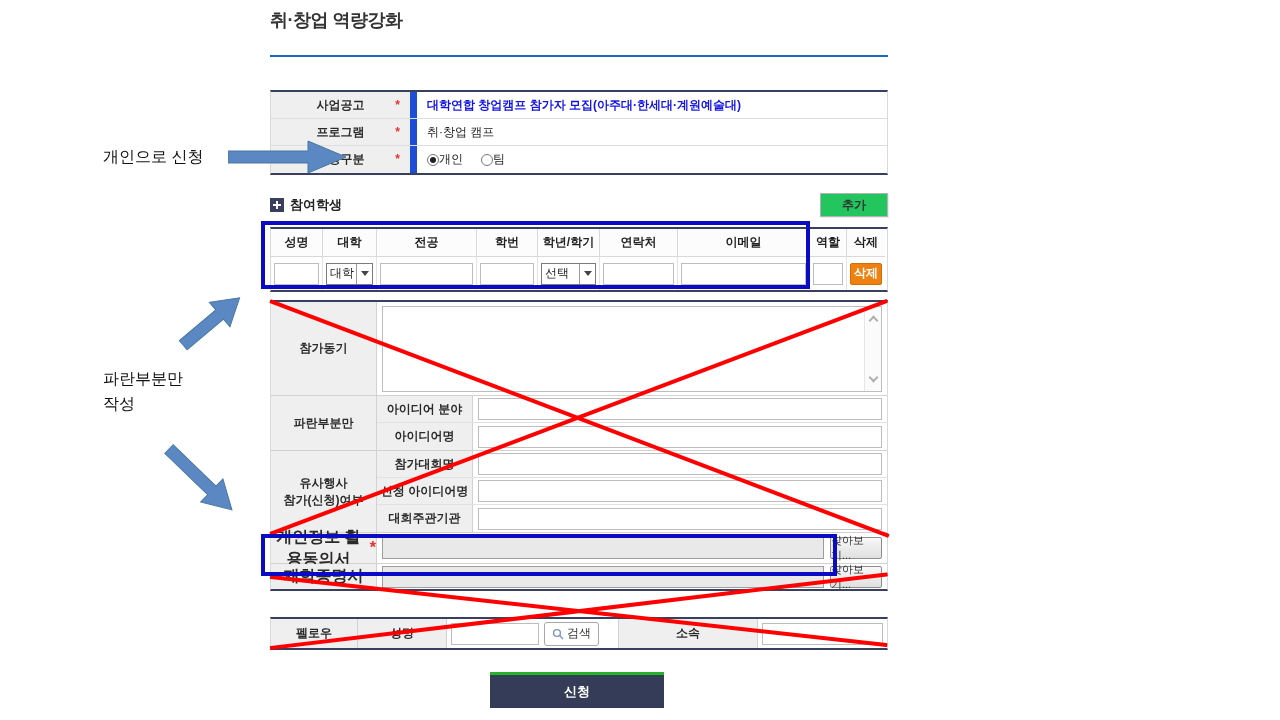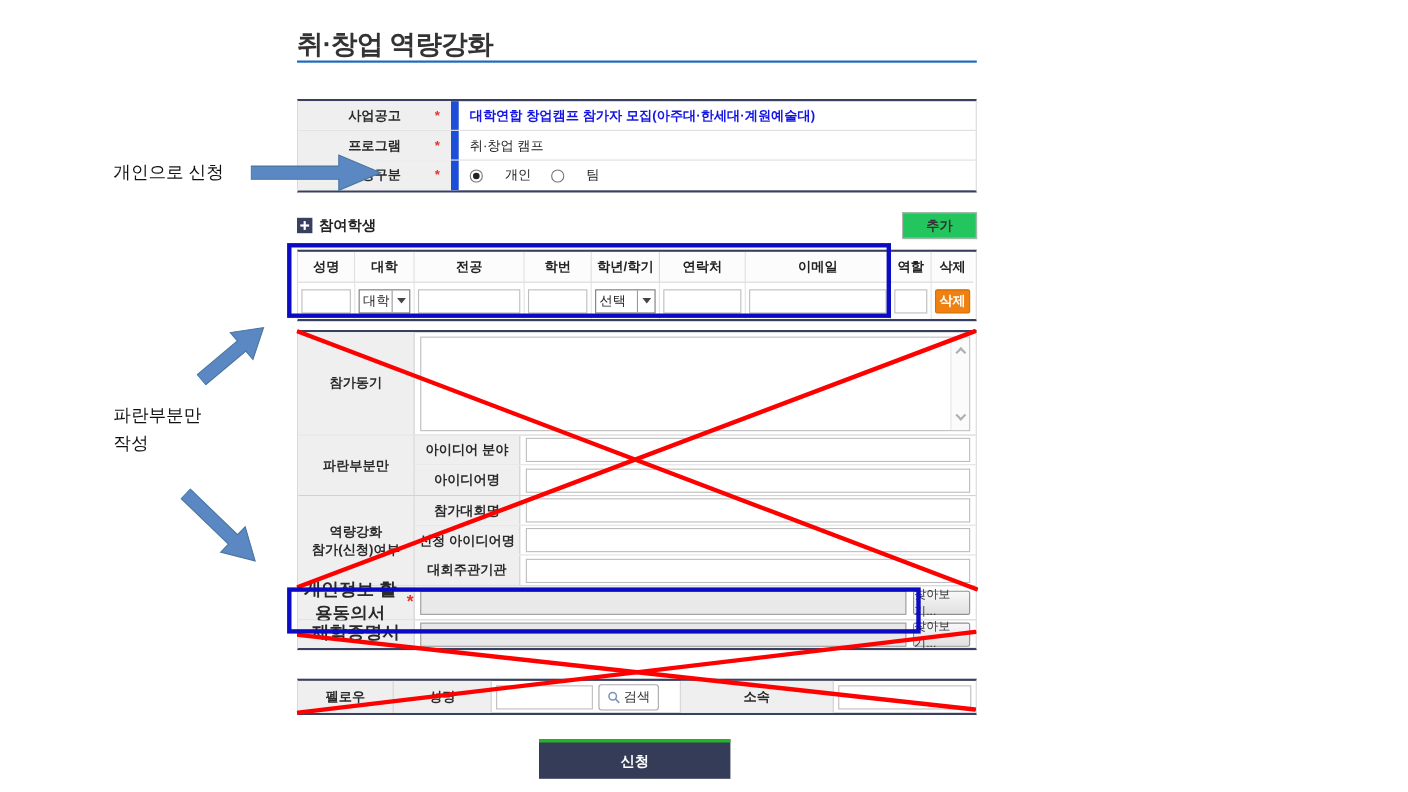--- a/index.html
+++ b/index.html
@@ -4,39 +4,39 @@
 <style>
   * { margin:0; padding:0; box-sizing:border-box; }
   html,body { background:#fff; }
   .page {
     position:relative; width:1280px; height:720px; background:#ffffff;
     font-family:"Liberation Sans", sans-serif; color:#222; overflow:hidden;
   }
   .abs { position:absolute; }
 
   
-  .page-title { left:270px; top:24px; font-size:24px; font-weight:bold; color:#333; letter-spacing:-0.5px; }
+  .page-title { left:270px; top:8px; font-size:18px; font-weight:bold; color:#333; letter-spacing:-0.5px; }
   .title-underline { left:270px; top:55px; width:618px; height:2px; background:#1a6bbf; }
 
   
   .tbl { background:#fff; border-top:2px solid #39405f; border-bottom:2px solid #39405f;
          border-left:1px solid #d9d9d9; border-right:1px solid #d9d9d9; font-size:12px; }
   .lbl { background:#efefef; display:flex; align-items:center; justify-content:center;
          font-weight:bold; color:#2a2a2a; }
   .req { color:#e8312a; font-weight:bold; margin-left:4px; }
 
   
   .info-tbl { left:270px; top:90px; width:618px; }
   .info-row { display:flex; height:27px; border-bottom:1px solid #dedede; }
   .info-row:last-child { border-bottom:none; }
   .info-lbl { width:146px; position:relative; border-right:7px solid #1d4ed8; }
   .info-lbl .req { position:absolute; right:10px; top:6px; margin:0; }
   .info-val { flex:1; display:flex; align-items:center; padding-left:10px; gap:18px; }
   .link-text { color:#1414e6; font-weight:bold; cursor:pointer; }
-  .radio-item { display:flex; align-items:center; gap:20px; cursor:pointer; }
+  .radio-item { display:flex; align-items:center; gap:0; cursor:pointer; }
   .radio-circle { width:12px; height:12px; border:1px solid #757575; border-radius:50%;
                   background:#fff; display:flex; align-items:center; justify-content:center; }
   .radio-circle.checked::after { content:""; width:6px; height:6px; background:#222; border-radius:50%; }
 
   
   .section-head { left:270px; top:196px; display:flex; align-items:center; gap:6px; }
   .plus-icon { width:14px; height:14px; background:#39405f; position:relative; }
   .plus-icon::before { content:""; position:absolute; left:3px; top:6px; width:8px; height:2px; background:#fff; }
   .plus-icon::after  { content:""; position:absolute; left:6px; top:3px; width:2px; height:8px; background:#fff; }
   .section-title { font-size:13px; font-weight:bold; color:#222; }
@@ -232,21 +232,21 @@
           <div class="lbl d-sub">아이디어명</div>
           <div class="d-content">
               <div class="tin"></div>
             </div>
         </div>
       </div>
     </div>
 
     <div class="d-row">
       <div class="lbl d-lbl" style="flex-direction:column; justify-content:center;">
-        <span>역량강화</span>
+        <span>유사행사</span>
         <span>참가(신청)여부</span>
       </div>
       <div class="group-rows">
         <div class="srow">
           <div class="lbl d-sub">참가대회명</div>
           <div class="d-content">
               <div class="tin"></div>
             </div>
         </div>
         <div class="srow">

